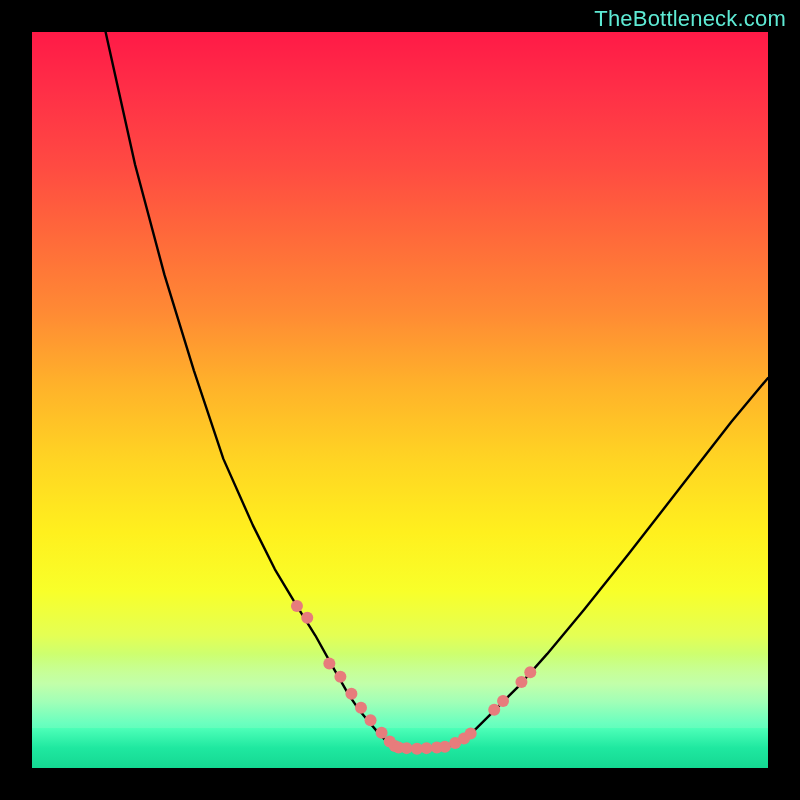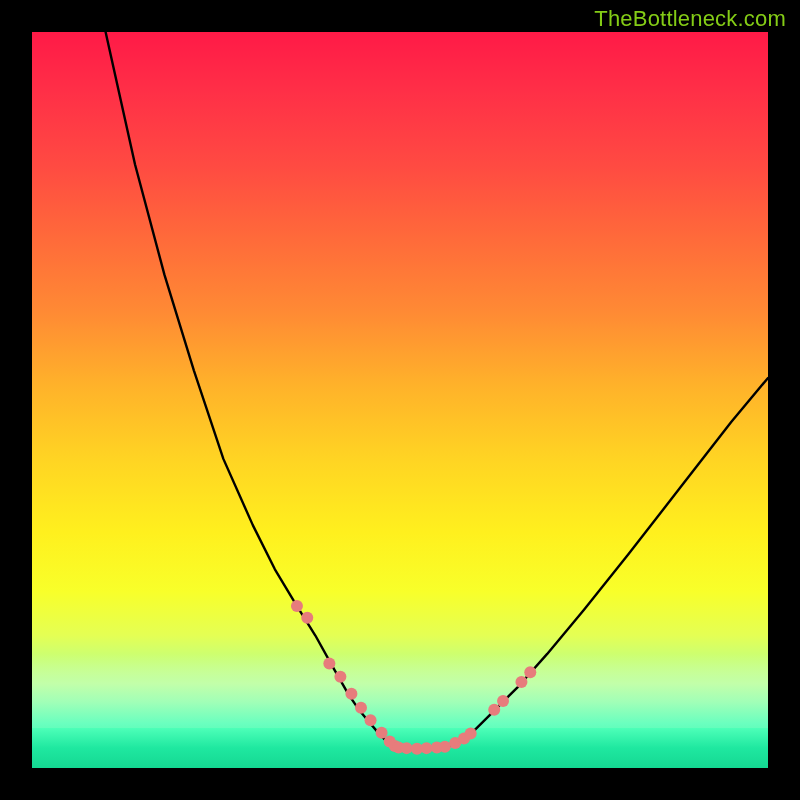--- a/index.html
+++ b/index.html
@@ -81,21 +81,21 @@
     left: 0;
     top: 0;
     width: 100%;
     height: 100%;
     overflow: visible;
   }
   .attribution {
     position: absolute;
     top: 6px;
     right: 14px;
-    color: #84cc16;
+    color: #5eead4;
     font-size: 22px;
     font-weight: 500;
     letter-spacing: 0.2px;
     user-select: none;
   }
 </style>
 </head>
 <body>
 
 <div class="stage">

